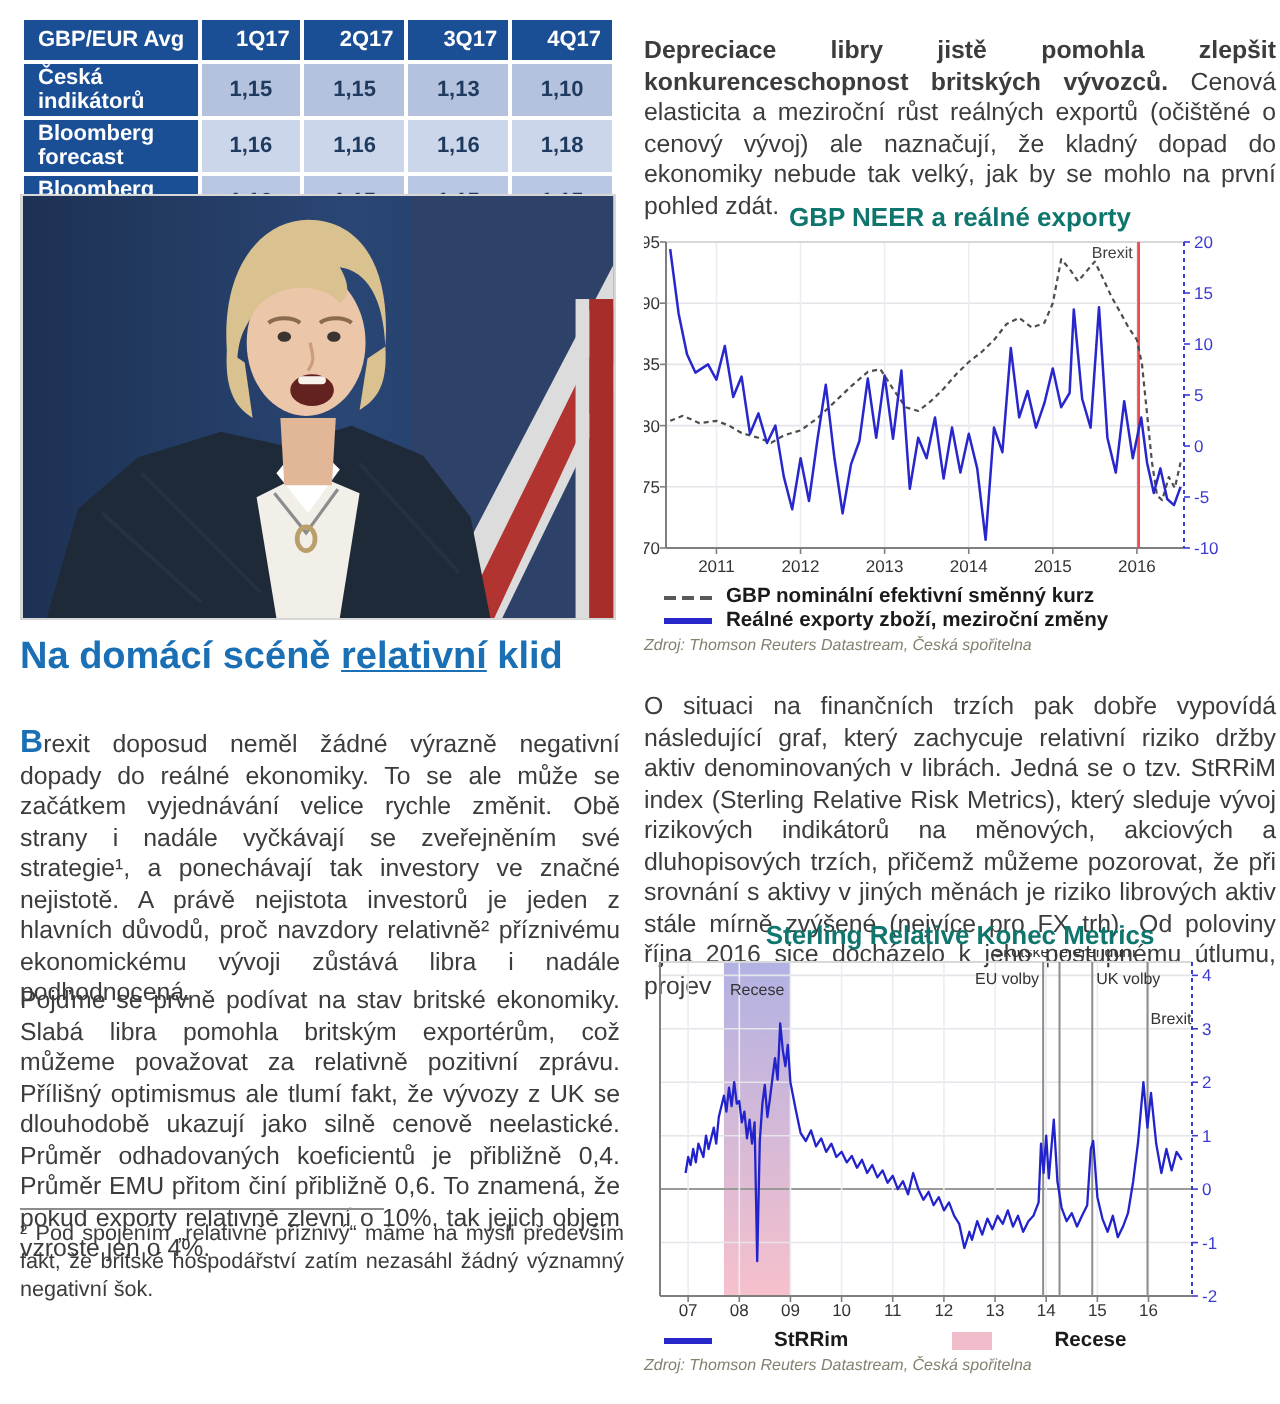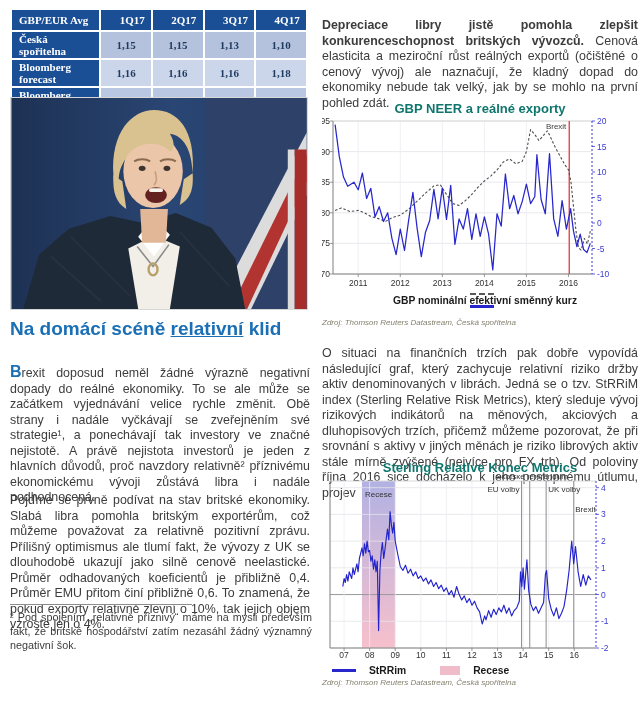--- a/index.html
+++ b/index.html
@@ -1,20 +1,20 @@
 <!DOCTYPE html>
 <html><head>
 <meta charset="utf-8">
 <style>
   html,body{margin:0;padding:0;background:#fff;}
   .page{position:relative;width:640px;height:702px;background:#ffffff;overflow:hidden;
         font-family:"Liberation Sans",sans-serif;color:#3c3c3c;}
   
   .tblwrap{position:absolute;left:10px;top:8px;width:298px;}
-  table.fx{border-collapse:separate;border-spacing:2px;width:298px;font-family:Liberation Serif, serif;}
+  table.fx{border-collapse:separate;border-spacing:2px;width:298px;}
   table.fx th,table.fx td{font-size:11px;height:18px;padding:1px 4px;}
   table.fx th{background:#1a4f96;color:#fff;font-weight:bold;text-align:center;padding-left:16px;}
   table.fx th.corner{text-align:left;padding-left:7px;width:94px;}
   table.fx td.rl{background:#1a4f96;color:#fff;font-weight:bold;text-align:left;padding-left:7px;}
   table.fx td.val{color:#1f3a5f;font-weight:bold;text-align:center;width:45px;margin-left:28px;}
   tr.r0 td.val{background:#b4c2de;}
   tr.r1 td.val{background:#ccd6eb;}
   tr.r2 td.val{background:#bac7e2;}
   
   .photo{position:absolute;left:10px;top:97px;width:298px;height:213px;border:1px solid #d7d7d7;box-sizing:border-box;}
@@ -31,22 +31,22 @@
   .p-r1{left:322px;top:6px;width:316px;}
   .p-r2{left:322px;top:334px;width:316px;}
   .boldlead{font-weight:bold;}
   
   .chartbox{position:absolute;width:316px;}
   .c1{left:322px;top:101px;}
   .c2{left:322px;top:460px;}
   .ctitle{font-size:13px;font-weight:bold;color:#0f766e;text-align:center;height:15px;}
   svg.cv{display:block;font-family:"Liberation Sans",sans-serif;}
   .legend{padding-left:10px;margin-top:1px;}
-  .lrow{display:flex;align-items:center;height:11.5px;font-size:10.3px;font-weight:bold;color:#1a1a1a;flex-direction:column;}
-  .lrow2{display:flex;align-items:center;height:12px;font-size:10.3px;font-weight:bold;color:#1a1a1a;gap:6px;}
+  .lrow{display:flex;align-items:center;height:11.5px;font-size:10.3px;font-weight:bold;color:#1a1a1a;}
+  .lrow2{display:flex;align-items:center;height:12px;font-size:10.3px;font-weight:bold;color:#1a1a1a;gap:24px;}
   .sw{display:inline-block;width:24px;margin-right:7px;}
   .sw-dash{border-top:2px dashed #595959;}
   .sw-blue{border-top:3px solid #2727cc;}
   .sw-box{display:inline-block;width:20px;height:9px;background:#f1bcca;margin-right:7px;margin-left:28px;}
   .src{font-size:8px;font-style:italic;color:#85806f;padding-right:14px;margin-top:2px;}
 </style>
 </head>
 <body>
 
 <div class="page">
@@ -57,21 +57,21 @@
         <tr>
           <th class="corner">GBP/EUR Avg</th>
           <th>1Q17</th>
           <th>2Q17</th>
           <th>3Q17</th>
           <th>4Q17</th>
         </tr>
       </thead>
       <tbody>
         <tr class="r0">
-          <td class="rl">Česká spořitelna</td>
+          <td class="rl">Česká indikátorů</td>
           <td class="val">1,15</td>
           <td class="val">1,15</td>
           <td class="val">1,13</td>
           <td class="val">1,10</td>
         </tr>
         <tr class="r1">
           <td class="rl">Bloomberg forecast</td>
           <td class="val">1,16</td>
           <td class="val">1,16</td>
           <td class="val">1,16</td>
@@ -203,20 +203,21 @@
         <polyline points="13.1,8.6 17.3,40.7 21.5,61.1 25.7,70.3 32.0,66.2 36.2,73.8 40.4,57.0 44.6,82.5 48.8,72.3 53.0,100.9 57.2,90.7 61.5,105.5 65.7,96.8 69.9,122.3 74.1,138.6 78.3,113.1 82.5,134.5 86.7,103.9 90.9,76.4 95.1,112.1 99.3,140.7 103.5,116.2 107.7,104.5 111.9,73.3 116.1,102.9 120.3,71.8 124.5,103.4 128.7,69.3 132.9,128.4 137.1,102.9 141.3,113.1 145.5,92.7 149.8,123.3 154.0,97.8 158.2,120.3 162.4,100.9 166.6,118.2 170.8,153.9 175.0,97.8 179.2,110.1 183.4,58.0 187.6,92.7 191.8,79.5 196.0,97.8 200.2,85.6 204.4,68.2 208.6,87.6 212.8,80.5 214.9,38.7 219.1,83.5 223.3,97.8 227.5,37.6 231.7,102.9 235.9,120.3 240.1,84.6 244.4,113.1 248.6,92.7 251.5,115.2 254.9,130.5 258.2,118.2 261.6,133.5 265.0,136.6 268.3,127.4" fill="none" stroke="#2727cc" stroke-width="1.25" stroke-linejoin="round" stroke-dasharray="none"></polyline>
         <text x="244.35227272727633" y="12.895999999999987" text-anchor="end" fill="#404040" font-size="8">Brexit</text>
       </svg>
     <div class="legend">
       <div class="lrow">
           <span class="sw sw-dash"></span>
           <span>GBP nominální efektivní směnný kurz</span>
         </div>
       <div class="lrow">
           <span class="sw sw-blue"></span>
+          <span>Reálné exporty zboží, meziroční změny</span>
         </div>
     </div>
     <div class="src">Zdroj: Thomson Reuters Datastream, Česká spořitelna</div>
   </div>
 
   <div class="chartbox c2">
     <div class="ctitle">Sterling Relative Konec Metrics</div>
     <svg class="cv" width="316" height="188">
         <defs>
           <linearGradient id="bgrad10" x1="0" y1="0" x2="0" y2="1">

